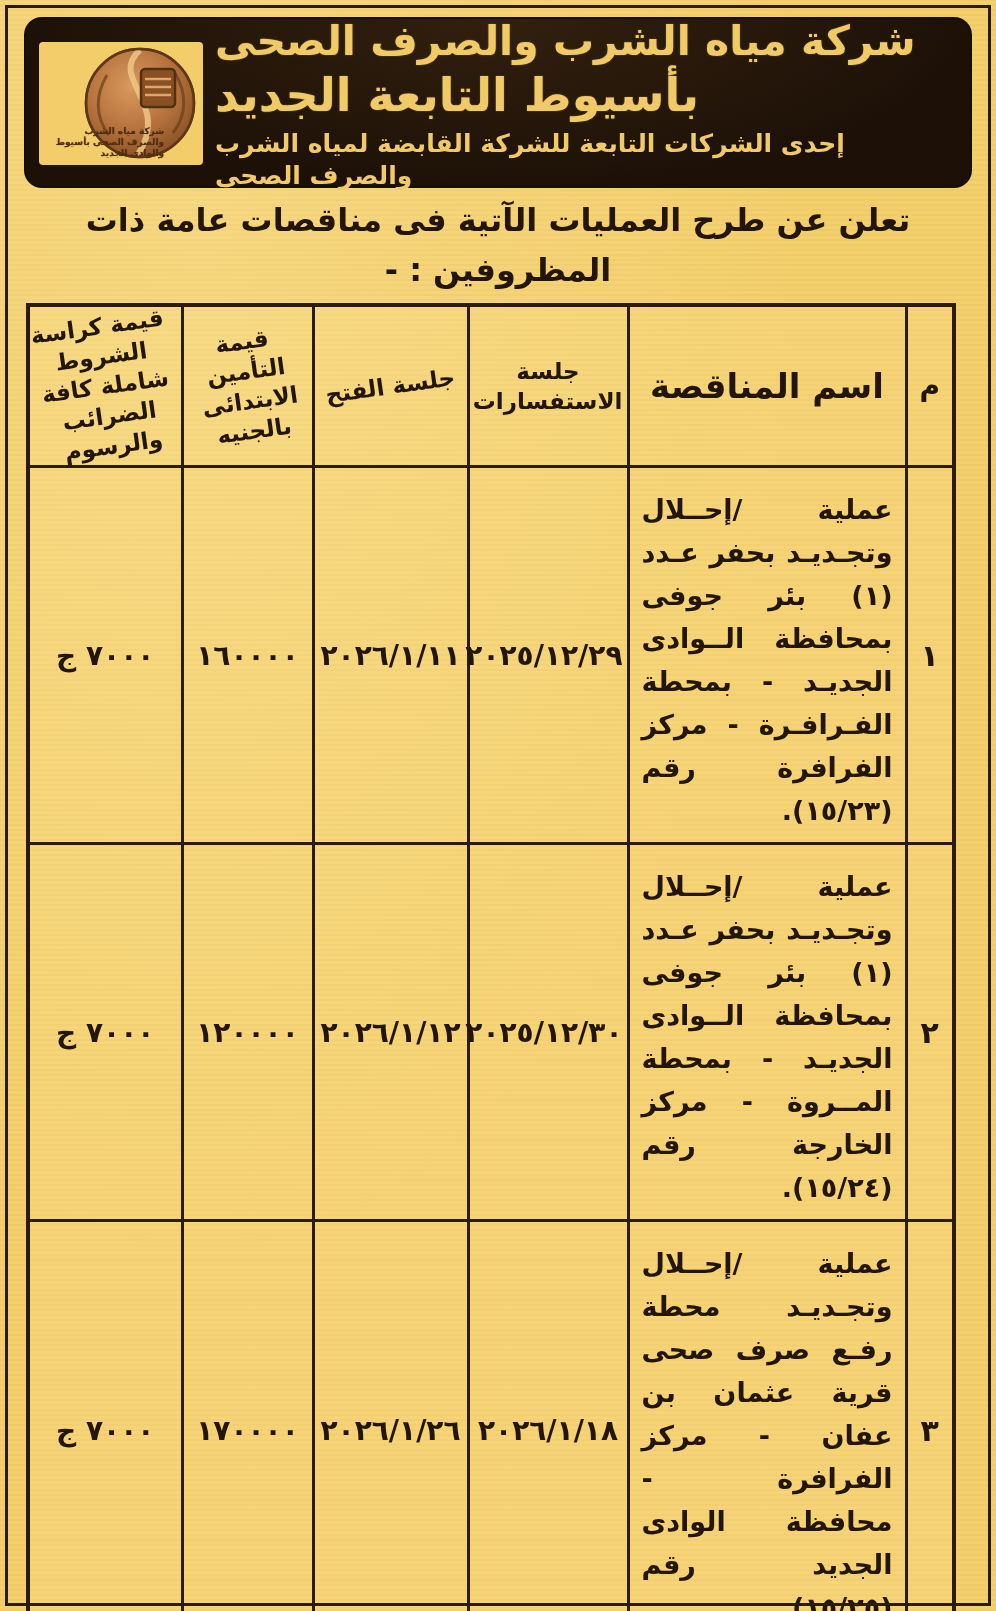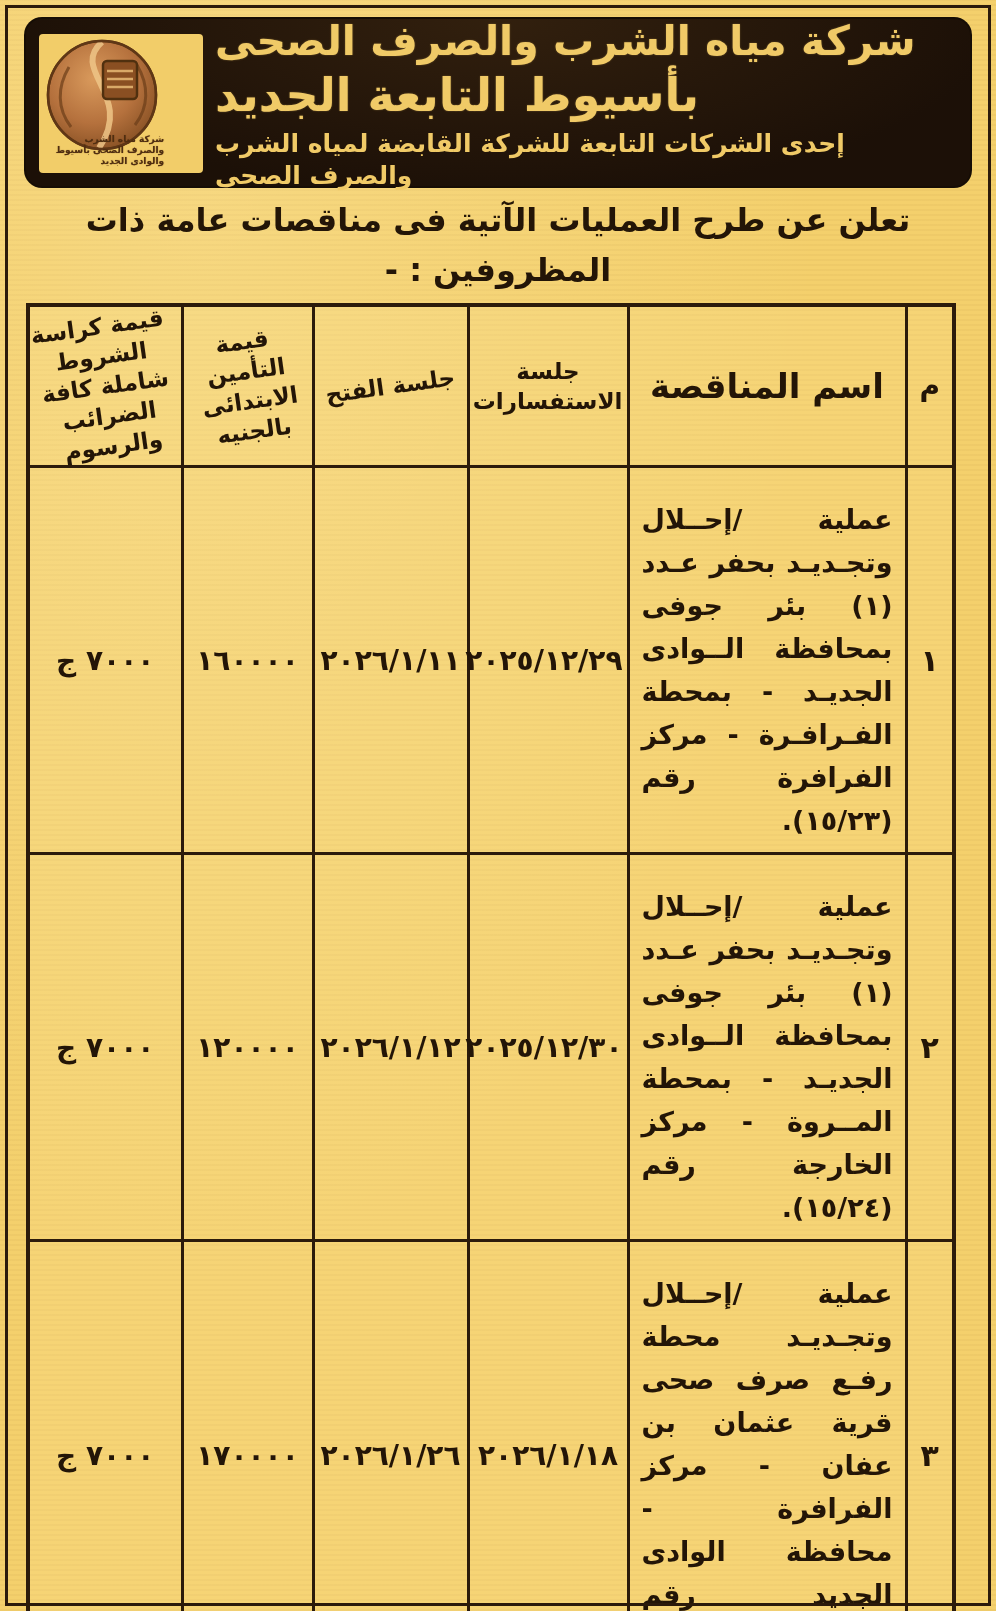--- a/index.html
+++ b/index.html
@@ -31,23 +31,23 @@
     margin:19px 26px 0;
     height:167px;
     background:#211409;
     background-image:radial-gradient(ellipse at 50% 0%, #32200e, #1c1007 75%);
     border-radius:16px;
     padding:11px 20px 9px 13px;
     box-shadow:0 0 0 2px #160d05;
   }
   .logo-box {
     flex:none; position:relative;
-    width:164px; height:139px;
+    width:164px; height:123px;
     background:#f2cd69; border-radius:4px;
-    display:flex; align-items:flex-start; justify-content:flex-start;
+    display:flex; align-items:flex-start; justify-content:flex-end;
     overflow:hidden;
   }
   .logo-box svg { margin-top:3px; }
   .logo-caption {
     position:absolute; left:7px; bottom:6px; width:72%;
     direction:rtl; text-align:right;
     font-size:9px; line-height:11px; color:#4f2e11;
     text-shadow:0 0 1px rgba(80,40,10,.6);
   }
   .masthead-text { flex:1; direction:rtl; text-align:left; color:#f0ca67; }
@@ -76,21 +76,21 @@
     padding:4px;
   }
   .tender-table thead tr { height:102px; }
   .tender-table th { font-size:23px; line-height:30px; }
   th.h-name { font-size:34px; }
   th.h-serial { font-size:28px; }
   .slant { display:inline-block; transform:rotate(-8deg); }
   td.c-name {
     font-size:27px; line-height:43px;
     text-align:justify; vertical-align:top;
-    padding:30px 12px 10px;
+    padding:20px 12px 10px;
     margin-left:15px;
   }
   td.c-serial { font-size:30px; }
   td.c-date, td.c-num { font-size:28px; letter-spacing:1px; }
   tr.r1 { height:258px; } tr.r2 { height:242px; } tr.r3 { height:252px; }
 </style>
 </head>
 <body>
 
 <div class="page">

